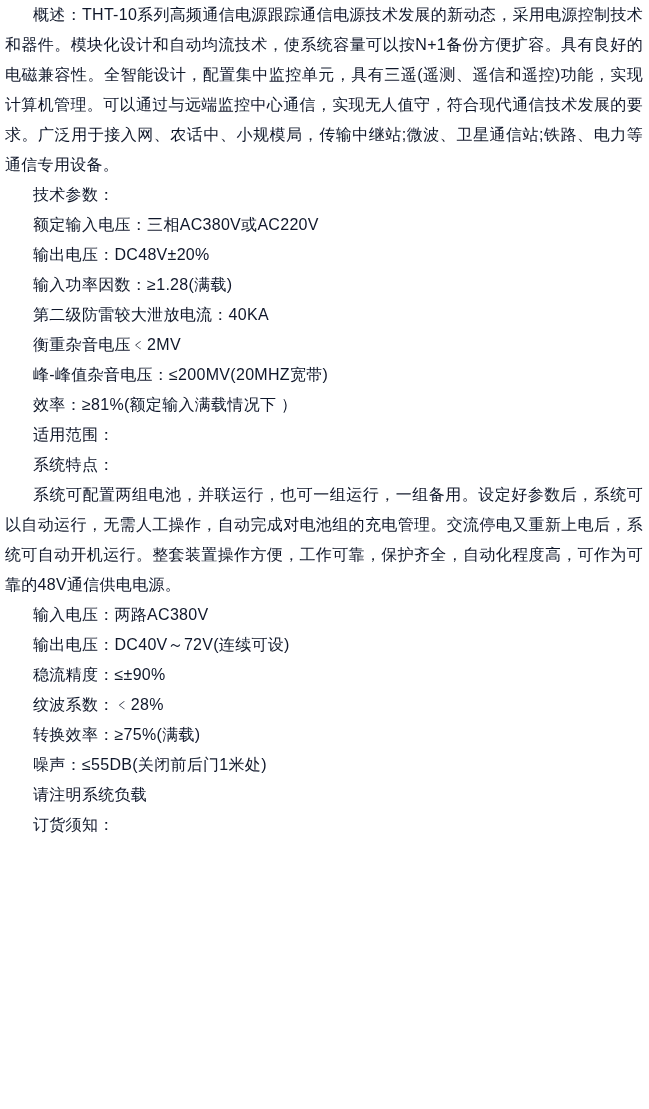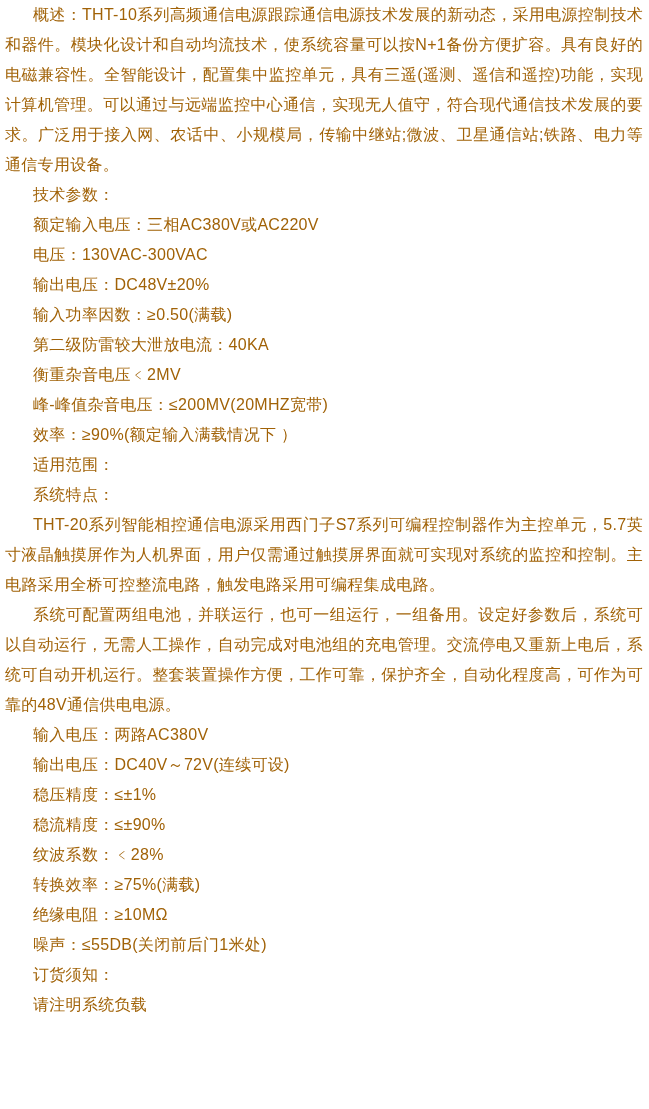--- a/index.html
+++ b/index.html
@@ -14,51 +14,47 @@
   }
   .doc {
     box-sizing: border-box;
     width: 649px;
     height: 1109px;
     padding: 0 6px 8px 5px;
     overflow: hidden;
     font-family: "Liberation Sans", "DejaVu Sans", sans-serif;
     font-size: 16px;
     line-height: 30px;
-    color: #a16207;
+    color: #0f172a;
     text-align: justify;
     letter-spacing: 0.3px;
   }
   .para {
     margin: 0;
     padding: 0;
     text-indent: 1.75em;
   }
 </style>
 </head>
 <body>
 
 <div class="doc">
     <p class="para">概述：THT-10系列高频通信电源跟踪通信电源技术发展的新动态，采用电源控制技术和器件。模块化设计和自动均流技术，使系统容量可以按N+1备份方便扩容。具有良好的电磁兼容性。全智能设计，配置集中监控单元，具有三遥(遥测、遥信和遥控)功能，实现计算机管理。可以通过与远端监控中心通信，实现无人值守，符合现代通信技术发展的要求。广泛用于接入网、农话中、小规模局，传输中继站;微波、卫星通信站;铁路、电力等通信专用设备。</p>
     <p class="para">技术参数：</p>
     <p class="para">额定输入电压：三相AC380V或AC220V</p>
-    <p class="para">电压：130VAC-300VAC</p>
     <p class="para">输出电压：DC48V±20%</p>
-    <p class="para">输入功率因数：≥0.50(满载)</p>
+    <p class="para">输入功率因数：≥1.28(满载)</p>
     <p class="para">第二级防雷较大泄放电流：40KA</p>
     <p class="para">衡重杂音电压﹤2MV</p>
     <p class="para">峰-峰值杂音电压：≤200MV(20MHZ宽带)</p>
-    <p class="para">效率：≥90%(额定输入满载情况下 ）</p>
+    <p class="para">效率：≥81%(额定输入满载情况下 ）</p>
     <p class="para">适用范围：</p>
     <p class="para">系统特点：</p>
-    <p class="para">THT-20系列智能相控通信电源采用西门子S7系列可编程控制器作为主控单元，5.7英寸液晶触摸屏作为人机界面，用户仅需通过触摸屏界面就可实现对系统的监控和控制。主电路采用全桥可控整流电路，触发电路采用可编程集成电路。</p>
     <p class="para">系统可配置两组电池，并联运行，也可一组运行，一组备用。设定好参数后，系统可以自动运行，无需人工操作，自动完成对电池组的充电管理。交流停电又重新上电后，系统可自动开机运行。整套装置操作方便，工作可靠，保护齐全，自动化程度高，可作为可靠的48V通信供电电源。</p>
     <p class="para">输入电压：两路AC380V</p>
     <p class="para">输出电压：DC40V～72V(连续可设)</p>
-    <p class="para">稳压精度：≤±1%</p>
     <p class="para">稳流精度：≤±90%</p>
     <p class="para">纹波系数：﹤28%</p>
     <p class="para">转换效率：≥75%(满载)</p>
-    <p class="para">绝缘电阻：≥10MΩ</p>
     <p class="para">噪声：≤55DB(关闭前后门1米处)</p>
+    <p class="para">请注明系统负载</p>
     <p class="para">订货须知：</p>
-    <p class="para">请注明系统负载</p>
   </div>
 
 </body></html>

